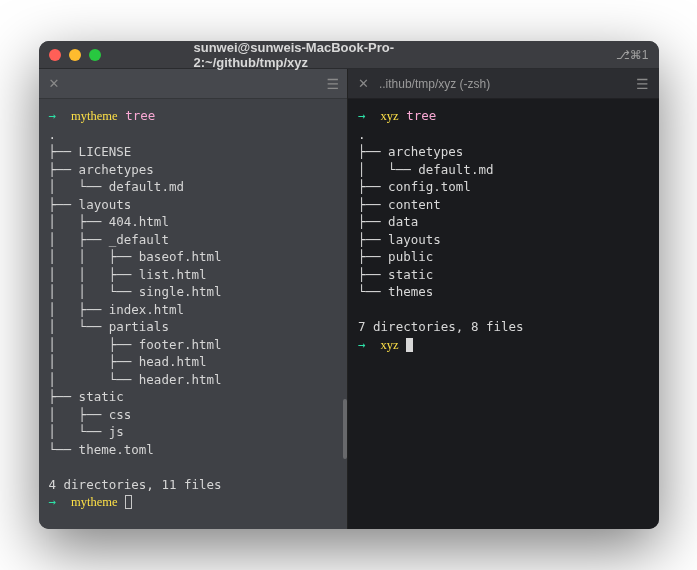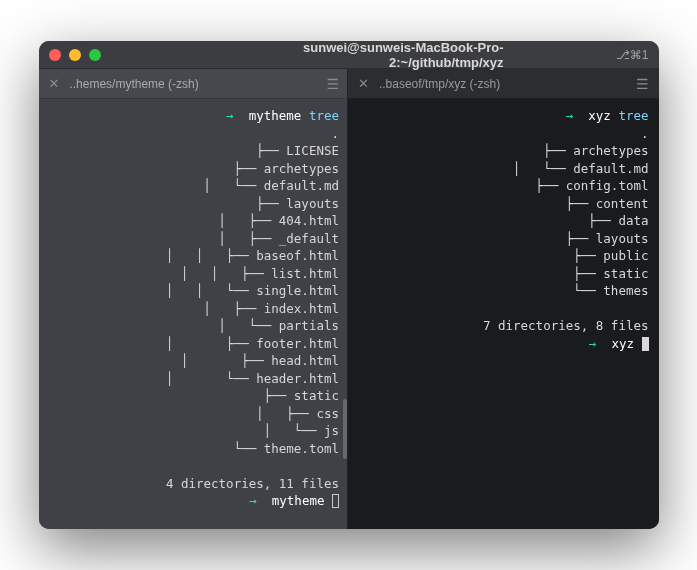--- a/index.html
+++ b/index.html
@@ -12,21 +12,20 @@
       align-items: center;
       min-height: 570px;
       padding: 20px;
     }
     .window {
       width: 620px;
       background: #3a3c40;
       border-radius: 10px;
       overflow: hidden;
       box-shadow: 0 20px 60px rgba(0,0,0,0.5);
-      text-align: right;
     }
     .titlebar {
       background: #3c3d41;
       height: 28px;
       display: flex;
       align-items: center;
       padding: 0 10px;
       position: relative;
       border-bottom: 1px solid #2a2b2e;
     }
@@ -78,22 +77,22 @@
     .content {
       flex: 1;
       padding: 8px 10px;
       line-height: 1.4;
       white-space: pre;
       overflow: hidden;
     }
     .pane.left .content { color: #d6d6d6; }
     .pane.right .content { color: #d8d8d8; }
     .arrow { color: #2de0a7; }
-    .cwd { color: #ffffff; }
-    .cmd { color: #7dd3fc; }
+    .cwd { color: #fde047; font-family: Liberation Serif, serif; }
+    .cmd { color: #f9a8d4; }
     .cursor-block {
       display: inline-block;
       width: 7px;
       height: 14px;
       background: #c8c8c8;
       vertical-align: text-bottom;
     }
     .pane.left .cursor-block { background: #c8c8c8; border: 1px solid #c8c8c8; background: transparent; }
     
     .scrollbar-seg {
@@ -118,21 +117,20 @@
     </div>
     <div class="title">sunwei@sunweis-MacBook-Pro-2:~/github/tmp/xyz</div>
     <div class="title-right">⎇⌘1</div>
   </div>
 
   <div class="panes">
 
     <div class="pane left">
       <div class="tabbar">
         <span class="tab-close">✕</span>
-        <span>..hemes/mytheme (-zsh)</span>
         <span class="tab-menu">☰</span>
       </div>
       <div class="content"><span class="arrow">→  </span><span class="cwd">mytheme</span> <span class="cmd">tree</span>
 <span>.
 ├── LICENSE
 ├── archetypes
 │   └── default.md
 ├── layouts
 │   ├── 404.html
 │   ├── _default
@@ -151,21 +149,21 @@
 
 <span>4 directories, 11 files</span>
 <span class="arrow">→  </span><span class="cwd">mytheme</span> <span class="cursor-block"></span></div>
     </div>
 
     <div class="scrollbar-seg"></div>
 
     <div class="pane right">
       <div class="tabbar">
         <span class="tab-close">✕</span>
-        <span>..baseof/tmp/xyz (-zsh)</span>
+        <span>..ithub/tmp/xyz (-zsh)</span>
         <span class="tab-menu">☰</span>
       </div>
       <div class="content"><span class="arrow">→  </span><span class="cwd">xyz</span> <span class="cmd">tree</span>
 <span>.
 ├── archetypes
 │   └── default.md
 ├── config.toml
 ├── content
 ├── data
 ├── layouts

